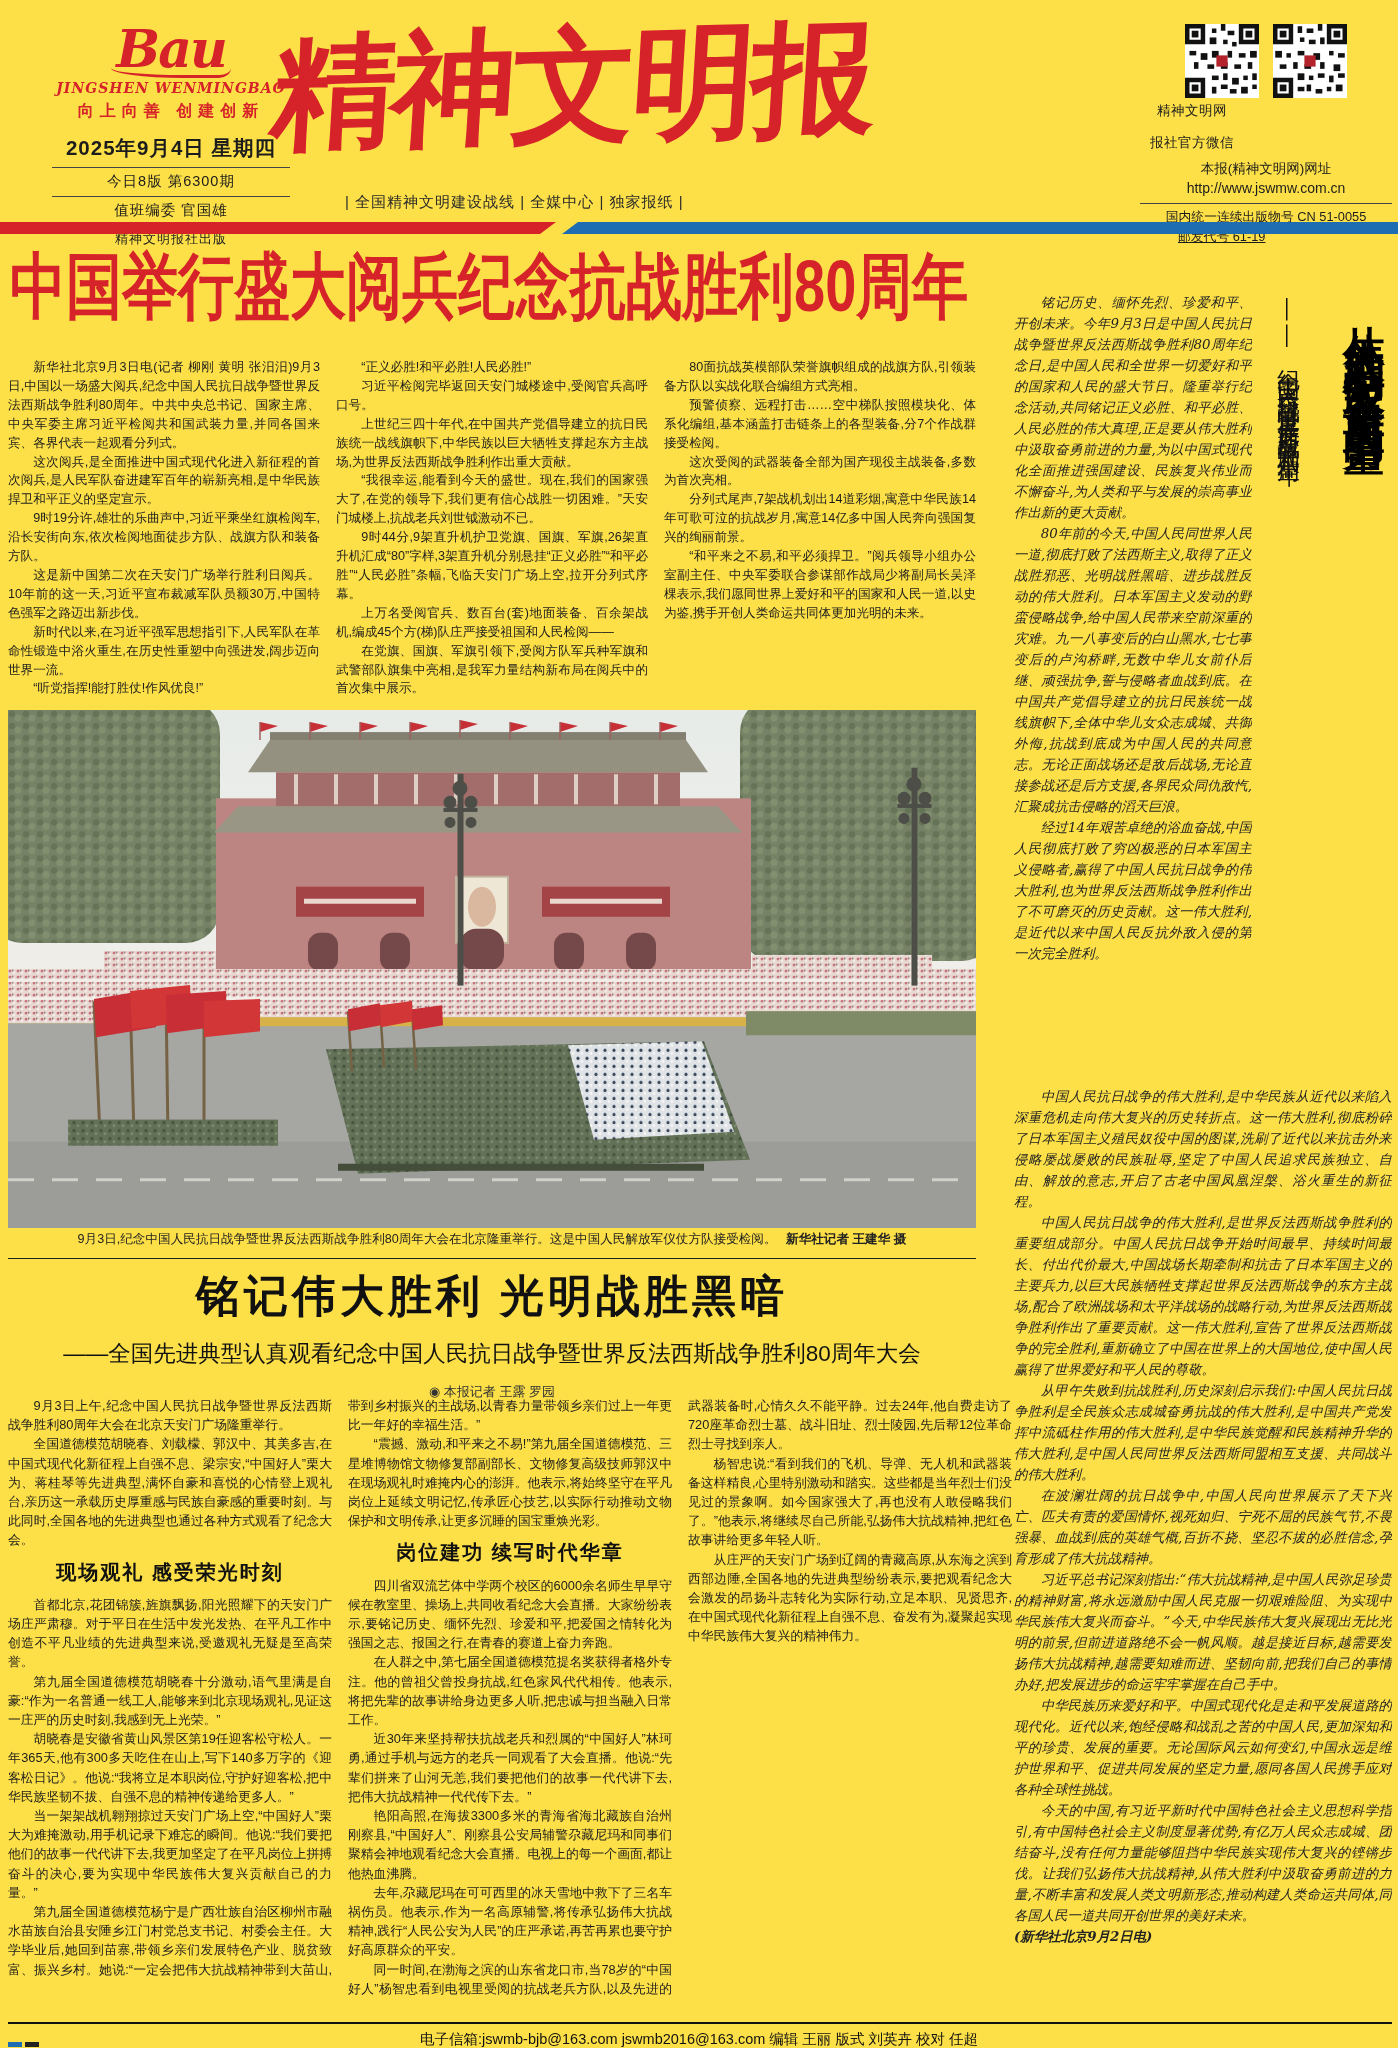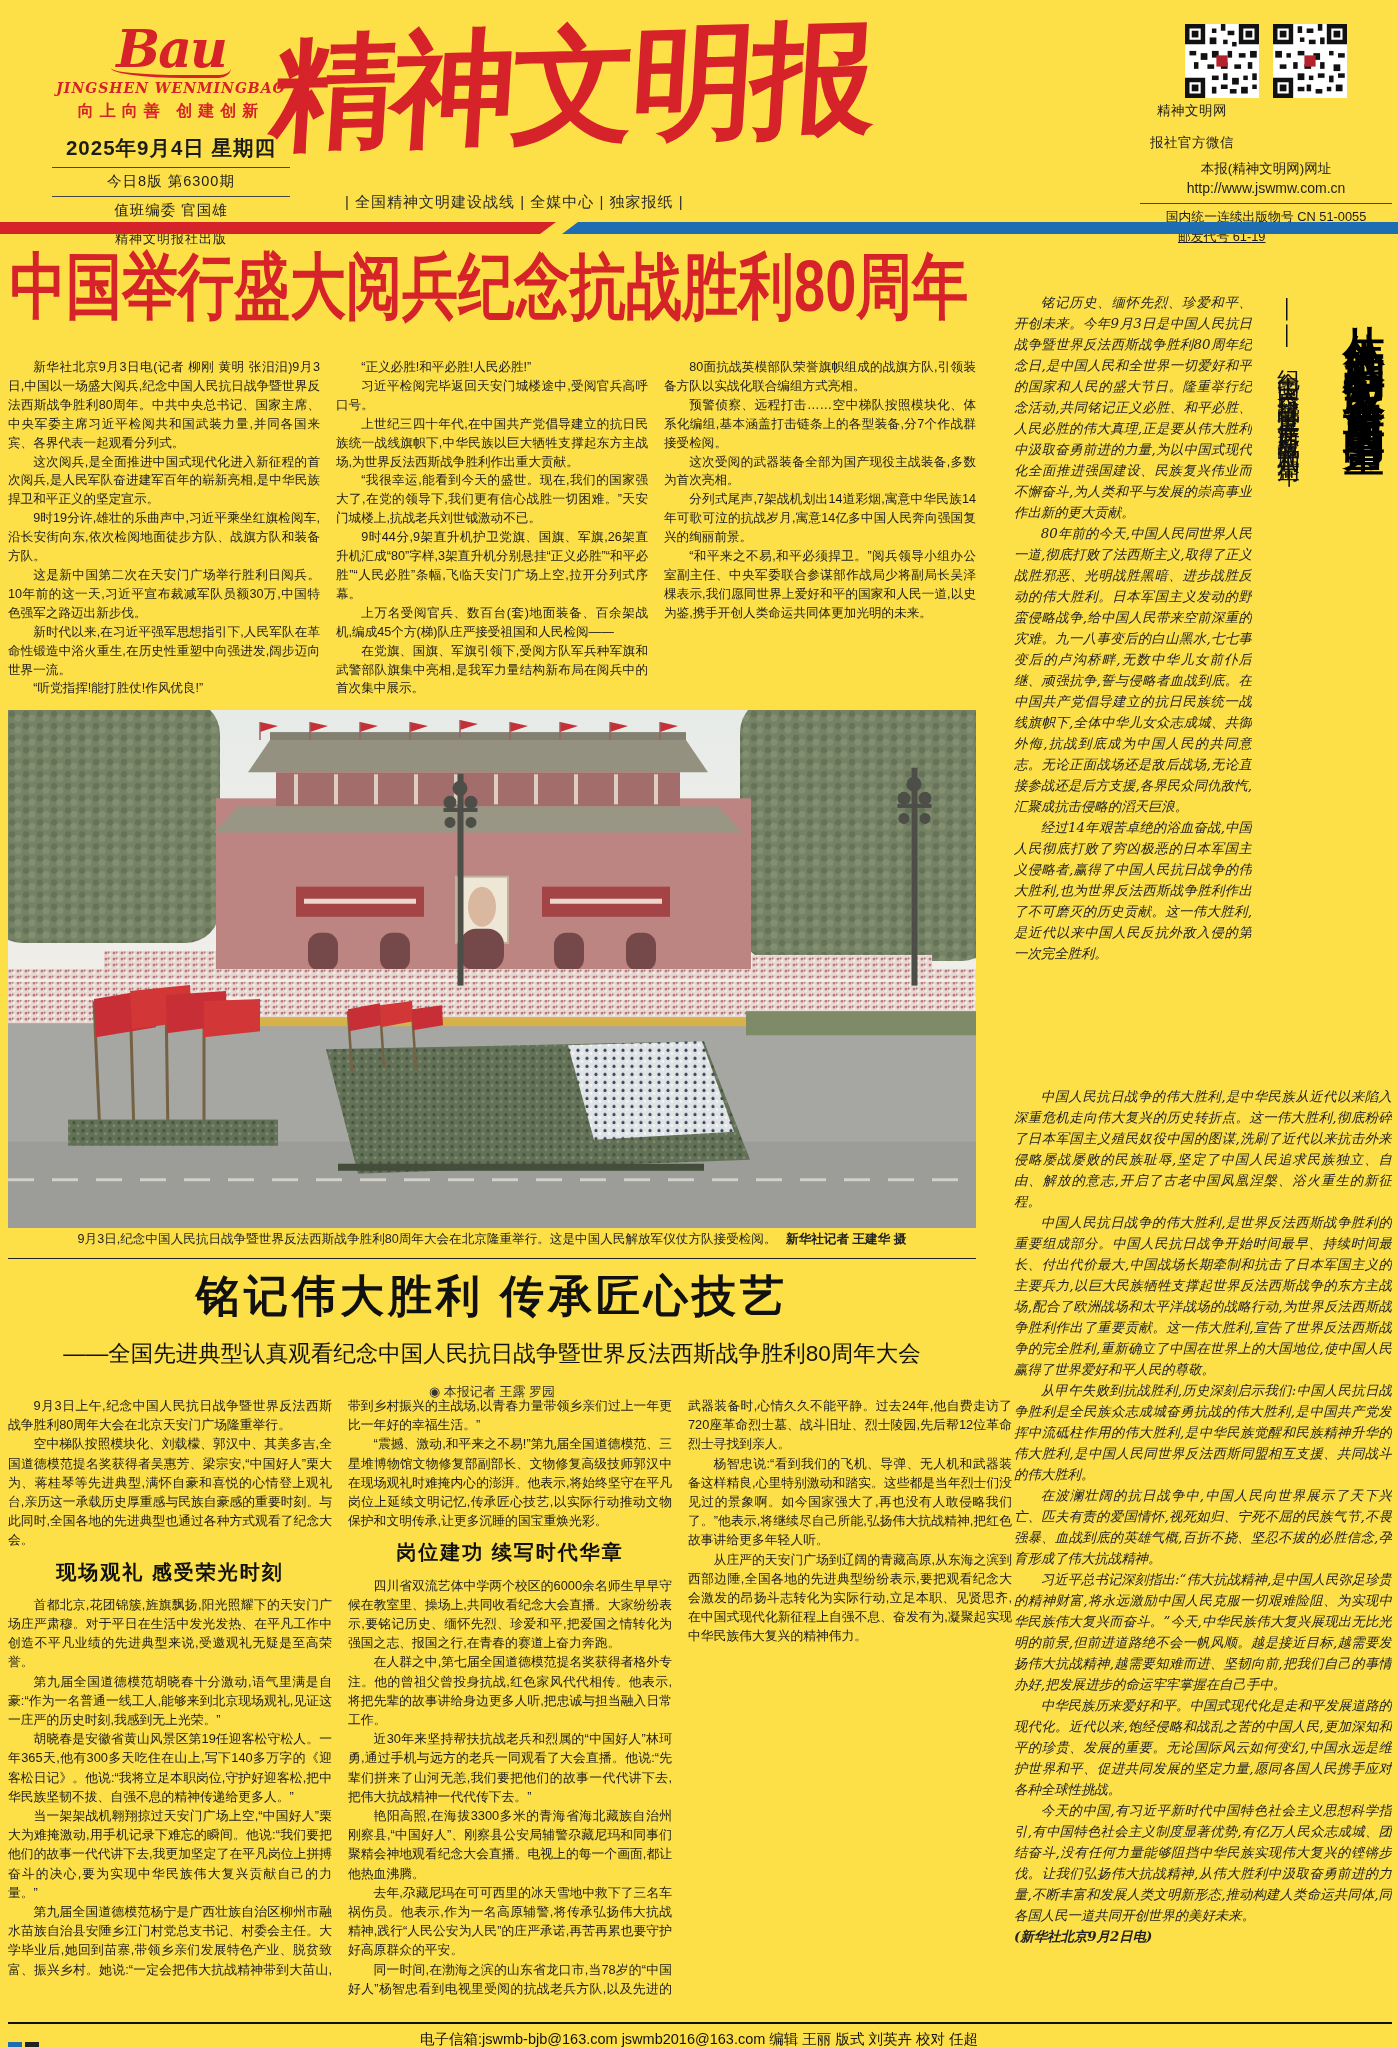--- a/index.html
+++ b/index.html
@@ -380,27 +380,27 @@
       <rect x="0" y="0" width="968" height="516" fill="#ffffff" opacity="0.05"></rect>
     </svg>
   </div>
   <div class="photo-caption">
     <span>9月3日,纪念中国人民抗日战争暨世界反法西斯战争胜利80周年大会在北京隆重举行。这是中国人民解放军仪仗方队接受检阅。</span>
     <span class="credit">新华社记者 王建华 摄</span>
   </div>
   <div class="rule-a"></div>
 
   <div class="a2-head">
-    <h2>铭记伟大胜利  传承匠心技艺</h2>
+    <h2>铭记伟大胜利  光明战胜黑暗</h2>
     <div class="a2-sub">——全国先进典型认真观看纪念中国人民抗日战争暨世界反法西斯战争胜利80周年大会</div>
     <div class="a2-byline">◉ 本报记者 王露 罗园</div>
   </div>
   <div class="article2-body">
     <p>9月3日上午,纪念中国人民抗日战争暨世界反法西斯战争胜利80周年大会在北京天安门广场隆重举行。</p>
-    <p>空中梯队按照模块化、刘载檬、郭汉中、其美多吉,全国道德模范提名奖获得者吴惠芳、梁宗安,“中国好人”栗大为、蒋桂琴等先进典型,满怀自豪和喜悦的心情登上观礼台,亲历这一承载历史厚重感与民族自豪感的重要时刻。与此同时,全国各地的先进典型也通过各种方式观看了纪念大会。</p>
+    <p>全国道德模范胡晓春、刘载檬、郭汉中、其美多吉,在中国式现代化新征程上自强不息、梁宗安,“中国好人”栗大为、蒋桂琴等先进典型,满怀自豪和喜悦的心情登上观礼台,亲历这一承载历史厚重感与民族自豪感的重要时刻。与此同时,全国各地的先进典型也通过各种方式观看了纪念大会。</p>
     <h4>现场观礼 感受荣光时刻</h4>
     <p>首都北京,花团锦簇,旌旗飘扬,阳光照耀下的天安门广场庄严肃穆。对于平日在生活中发光发热、在平凡工作中创造不平凡业绩的先进典型来说,受邀观礼无疑是至高荣誉。</p>
     <p>第九届全国道德模范胡晓春十分激动,语气里满是自豪:“作为一名普通一线工人,能够来到北京现场观礼,见证这一庄严的历史时刻,我感到无上光荣。”</p>
     <p>胡晓春是安徽省黄山风景区第19任迎客松守松人。一年365天,他有300多天吃住在山上,写下140多万字的《迎客松日记》。他说:“我将立足本职岗位,守护好迎客松,把中华民族坚韧不拔、自强不息的精神传递给更多人。”</p>
     <p>当一架架战机翱翔掠过天安门广场上空,“中国好人”栗大为难掩激动,用手机记录下难忘的瞬间。他说:“我们要把他们的故事一代代讲下去,我更加坚定了在平凡岗位上拼搏奋斗的决心,要为实现中华民族伟大复兴贡献自己的力量。”</p>
     <p>第九届全国道德模范杨宁是广西壮族自治区柳州市融水苗族自治县安陲乡江门村党总支书记、村委会主任。大学毕业后,她回到苗寨,带领乡亲们发展特色产业、脱贫致富、振兴乡村。她说:“一定会把伟大抗战精神带到大苗山,带到乡村振兴的主战场,以青春力量带领乡亲们过上一年更比一年好的幸福生活。”</p>
     <p>“震撼、激动,和平来之不易!”第九届全国道德模范、三星堆博物馆文物修复部副部长、文物修复高级技师郭汉中在现场观礼时难掩内心的澎湃。他表示,将始终坚守在平凡岗位上延续文明记忆,传承匠心技艺,以实际行动推动文物保护和文明传承,让更多沉睡的国宝重焕光彩。</p>
     <h4>岗位建功 续写时代华章</h4>
     <p>四川省双流艺体中学两个校区的6000余名师生早早守候在教室里、操场上,共同收看纪念大会直播。大家纷纷表示,要铭记历史、缅怀先烈、珍爱和平,把爱国之情转化为强国之志、报国之行,在青春的赛道上奋力奔跑。</p>
     <p>在人群之中,第七届全国道德模范提名奖获得者格外专注。他的曾祖父曾投身抗战,红色家风代代相传。他表示,将把先辈的故事讲给身边更多人听,把忠诚与担当融入日常工作。</p>

